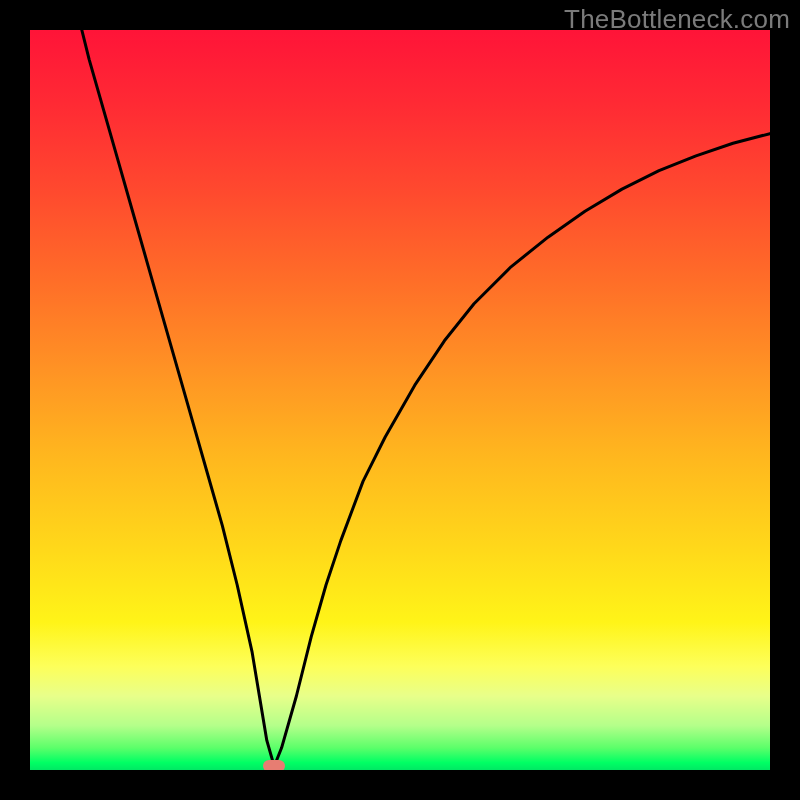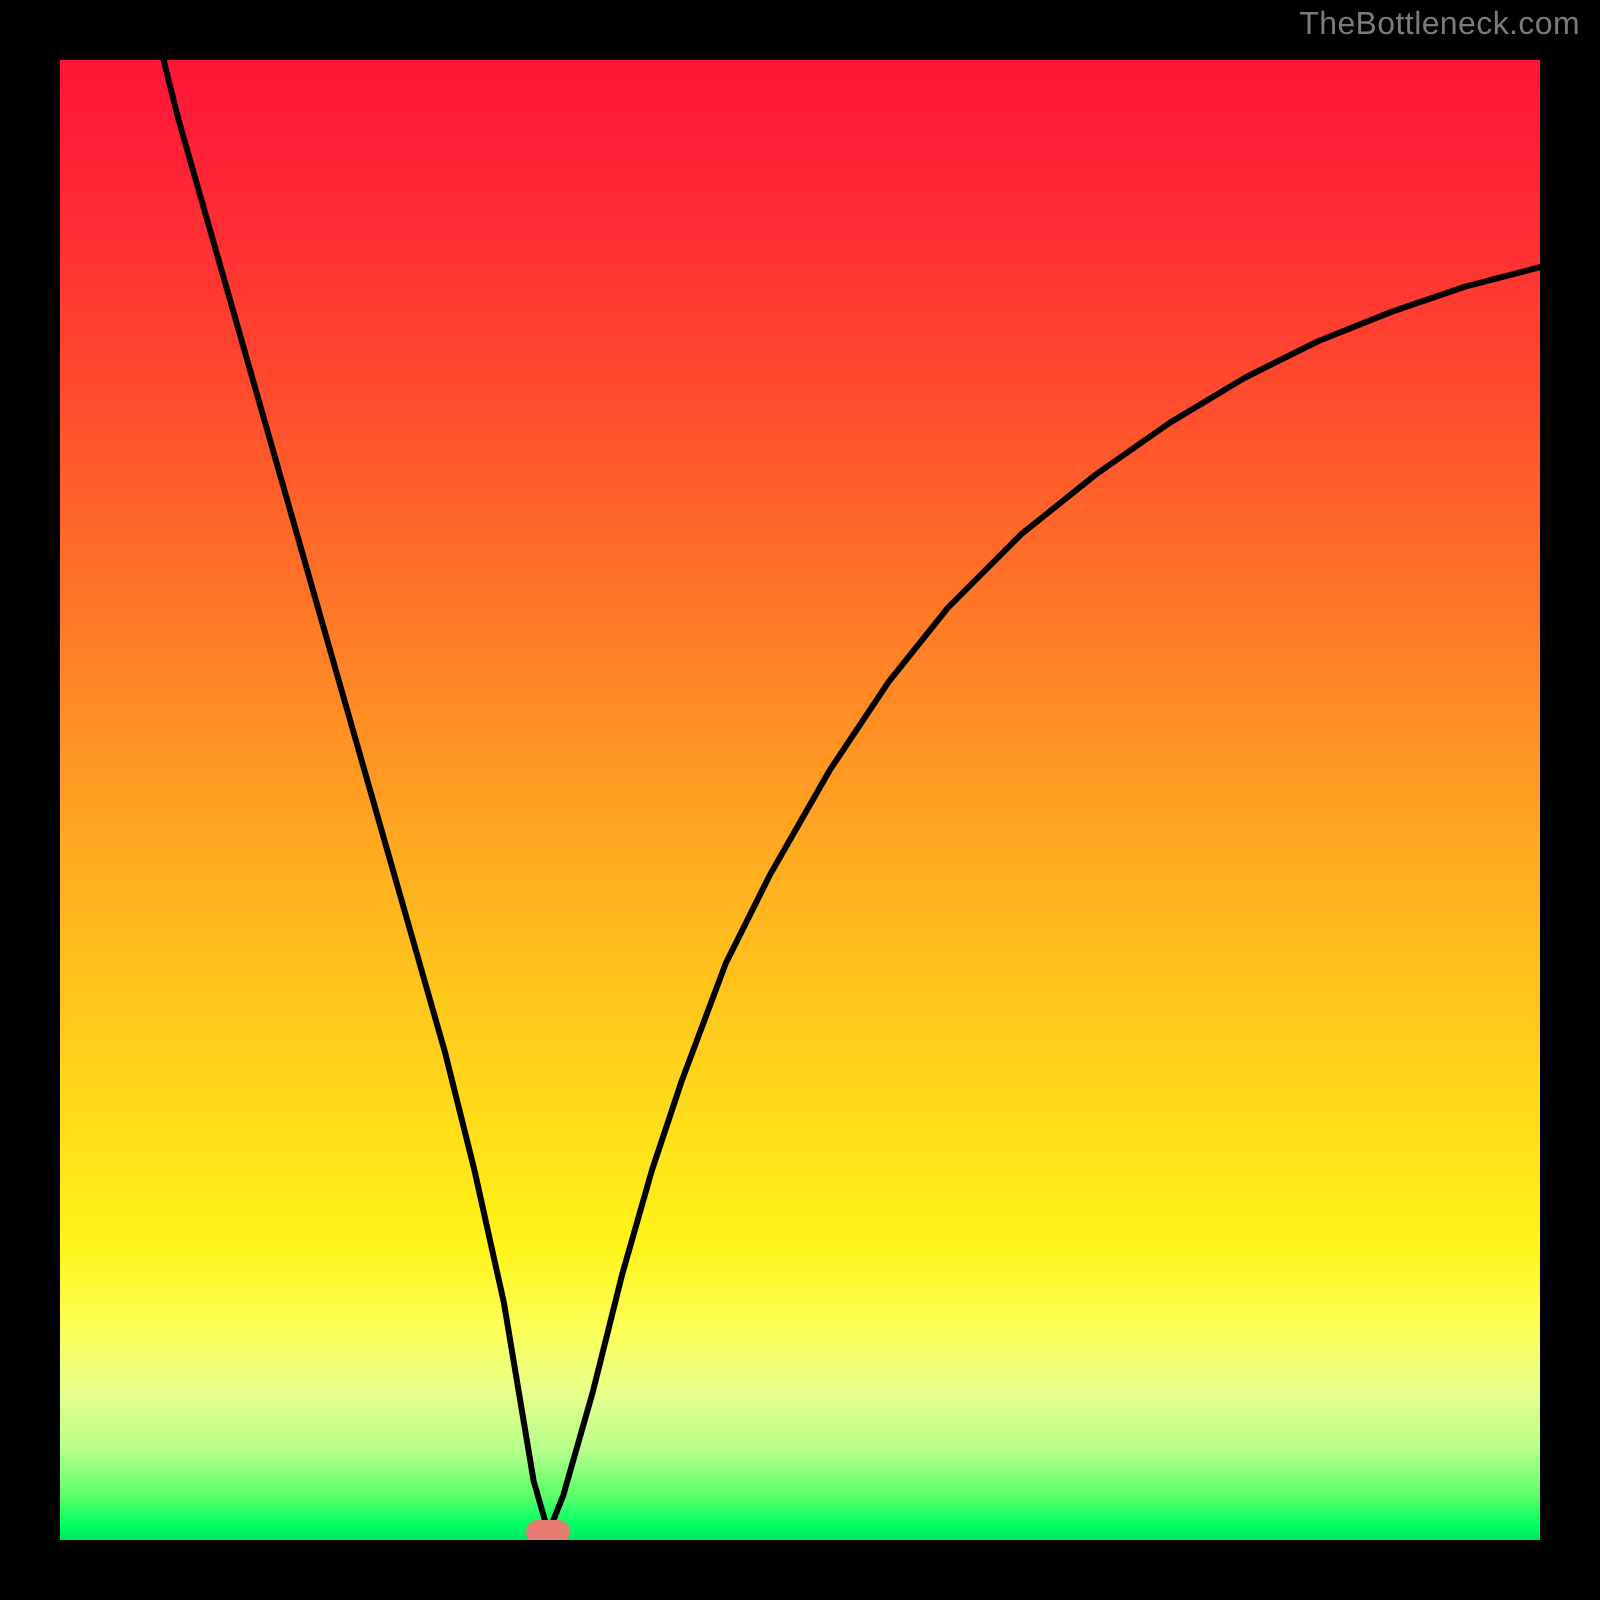--- a/index.html
+++ b/index.html
@@ -51,21 +51,21 @@
     height: 12px;
     border-radius: 6px;
     background: #e77d72;
     transform: translate(-50%, -50%);
   }
   .watermark {
     position: absolute;
     top: 4px;
     right: 10px;
     font-family: Arial, Helvetica, sans-serif;
-    font-size: 16px;
+    font-size: 26px;
     color: #7b7b7b;
     letter-spacing: 0.2px;
     user-select: none;
   }
 </style>
 </head>
 <body>
 
 <div class="frame">
   <div class="watermark">TheBottleneck.com</div>

